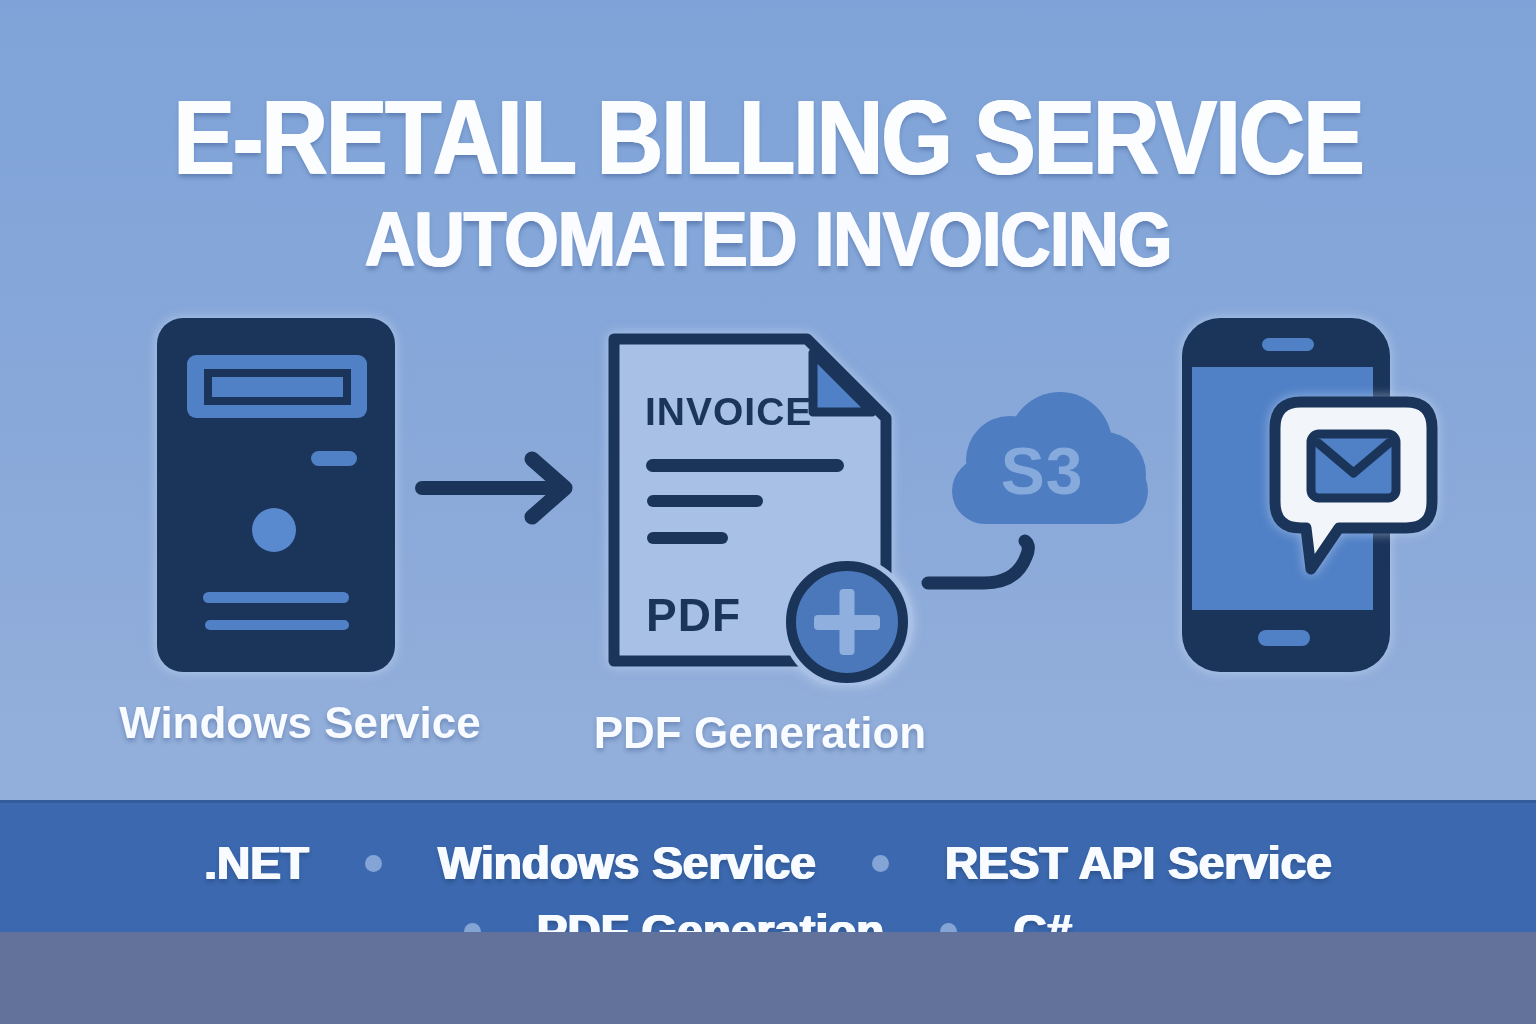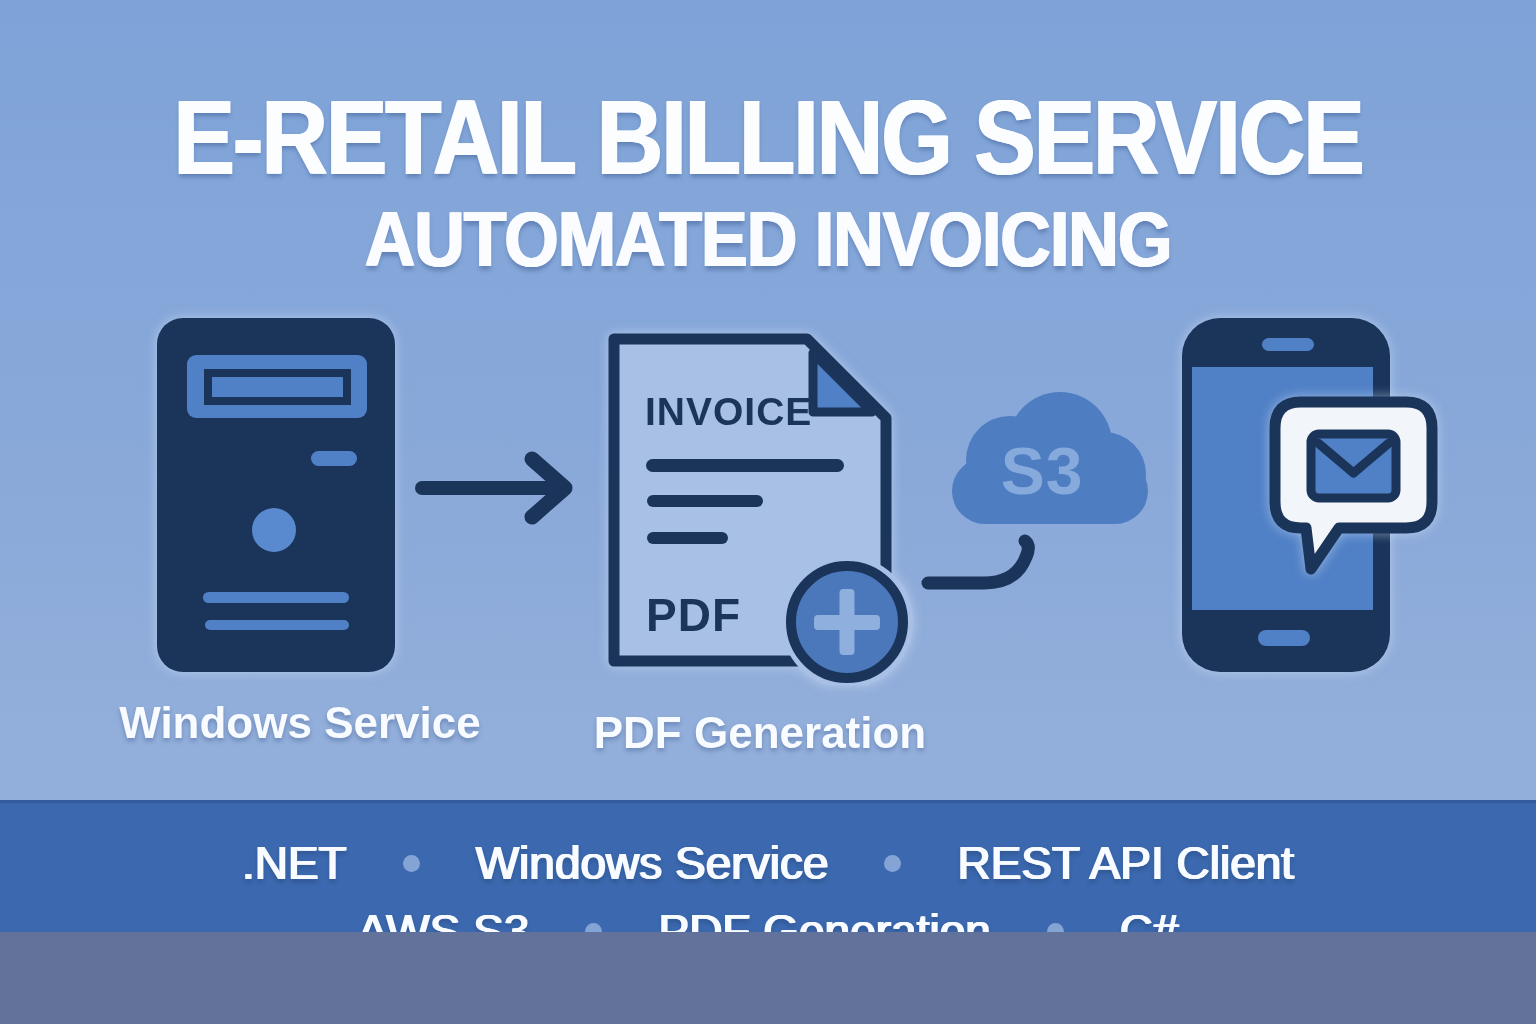--- a/index.html
+++ b/index.html
@@ -45,21 +45,21 @@
   .footer {
     left: 0; top: 800px; width: 100%; height: 224px;
     background: #3b68ae;
     border-top: 3px solid rgba(40,72,126,0.35);
     box-sizing: border-box;
     display: flex; flex-direction: column; align-items: center;
     padding-top: 33px; gap: 14px;
   }
   .tag-row { display: flex; align-items: center; gap: 56px; }
   .tag {
-    font-size: 46px; font-weight: normal; color: #f8fbff; white-space: nowrap;
+    font-size: 46px; font-weight: bold; color: #f8fbff; white-space: nowrap;
     text-shadow: -1px 0 0 #f8fbff, 1px 0 0 #f8fbff, 0 3px 4px rgba(28,52,95,0.40);
   }
   .dot {
     width: 17px; height: 17px; border-radius: 50%;
     background: #84a4d6; flex: 0 0 auto;
   }
 </style>
 </head>
 <body>
 
@@ -130,24 +130,23 @@
 
   <div class="abs node-label" style="left:60px; top:698px; width:480px;">Windows Service</div>
   <div class="abs node-label" style="left:540px; top:708px; width:440px;">PDF Generation</div>
 
   <div class="abs footer">
     <div class="tag-row">
       <span class="tag">.NET</span>
       <span class="dot"></span>
       <span class="tag">Windows Service</span>
       <span class="dot"></span>
-      <span class="tag">REST API Client</span>
+      <span class="tag">REST API Service</span>
     </div>
     <div class="tag-row">
-      <span class="tag">AWS S3</span>
       <span class="dot"></span>
       <span class="tag">PDF Generation</span>
       <span class="dot"></span>
       <span class="tag">C#</span>
     </div>
   </div>
 
 </div>
 
 </body></html>

